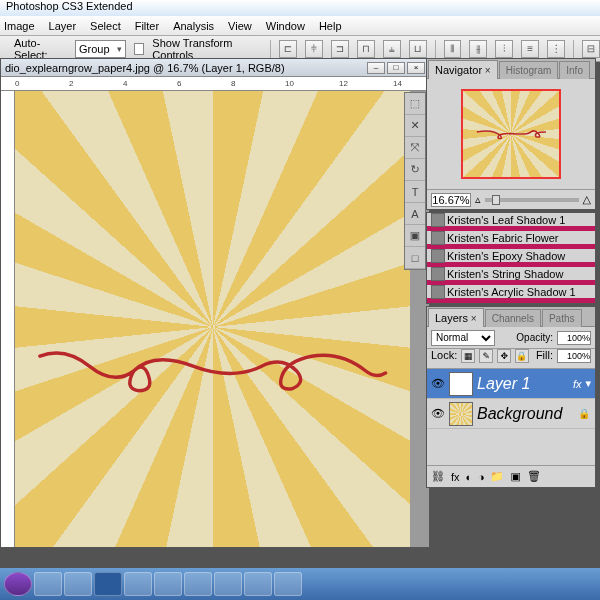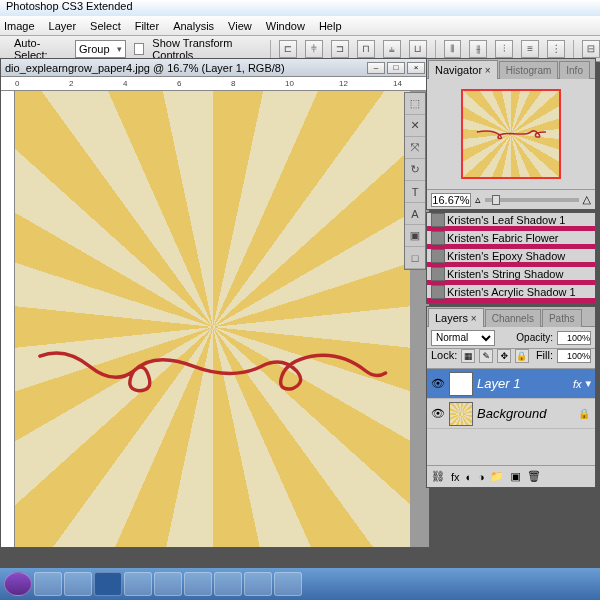--- a/index.html
+++ b/index.html
@@ -47,21 +47,21 @@
 .laytop .op{margin-left:auto;font-size:10px}
 .laytop input{width:34px;height:14px;font-size:9px;border:1px solid #888;text-align:right}
 .laylock{height:20px;display:flex;gap:4px;padding:0 4px;border-bottom:1px solid #999;font-size:10px}
 .laylock .li{width:14px;height:14px;border:1px solid #999;background:#e0e0e0;font-size:9px;text-align:center;line-height:12px}
 .layers{}
 .lrow{height:30px;display:flex;align-items:center;gap:4px;padding:0 4px;border-bottom:1px solid #bbb}
 .lrow.sel{background:#4a7ec9;color:#fff}
 .lrow .eye{width:14px;height:14px;font-size:11px;text-align:center}
 .lrow .lthumb{width:24px;height:24px;border:1px solid #666;background:#fff;position:relative;overflow:hidden}
 .checker{background:repeating-conic-gradient(#ccc 0 25%,#fff 0 50%) 0 0/8px 8px}
-.lrow .lname{font-size:13px;font-style:italic}
+.lrow .lname{font-size:16px;font-style:italic}
 .lrow.sel .lname{color:#fff}
 .laybot{height:22px;display:flex;align-items:center;gap:6px;padding:0 4px;border-top:1px solid #999;font-size:11px;color:#555}
 .taskbar{position:absolute;bottom:0;left:0;right:0;height:32px;background:linear-gradient(#6a9dd4,#3a6aa8);display:flex;align-items:center;gap:2px;padding:0 4px}
 .taskbar .tb{width:28px;height:24px;background:rgba(255,255,255,.2);border:1px solid rgba(255,255,255,.3);border-radius:3px}
 .toolstrip{position:absolute;top:92px;left:404px;width:22px;background:#cacaca;border:1px solid #777}
 .toolstrip div{height:22px;border-bottom:1px solid #aaa;display:flex;align-items:center;justify-content:center;font-size:11px;color:#444}
 </style>
 </head>
 <body>
 

